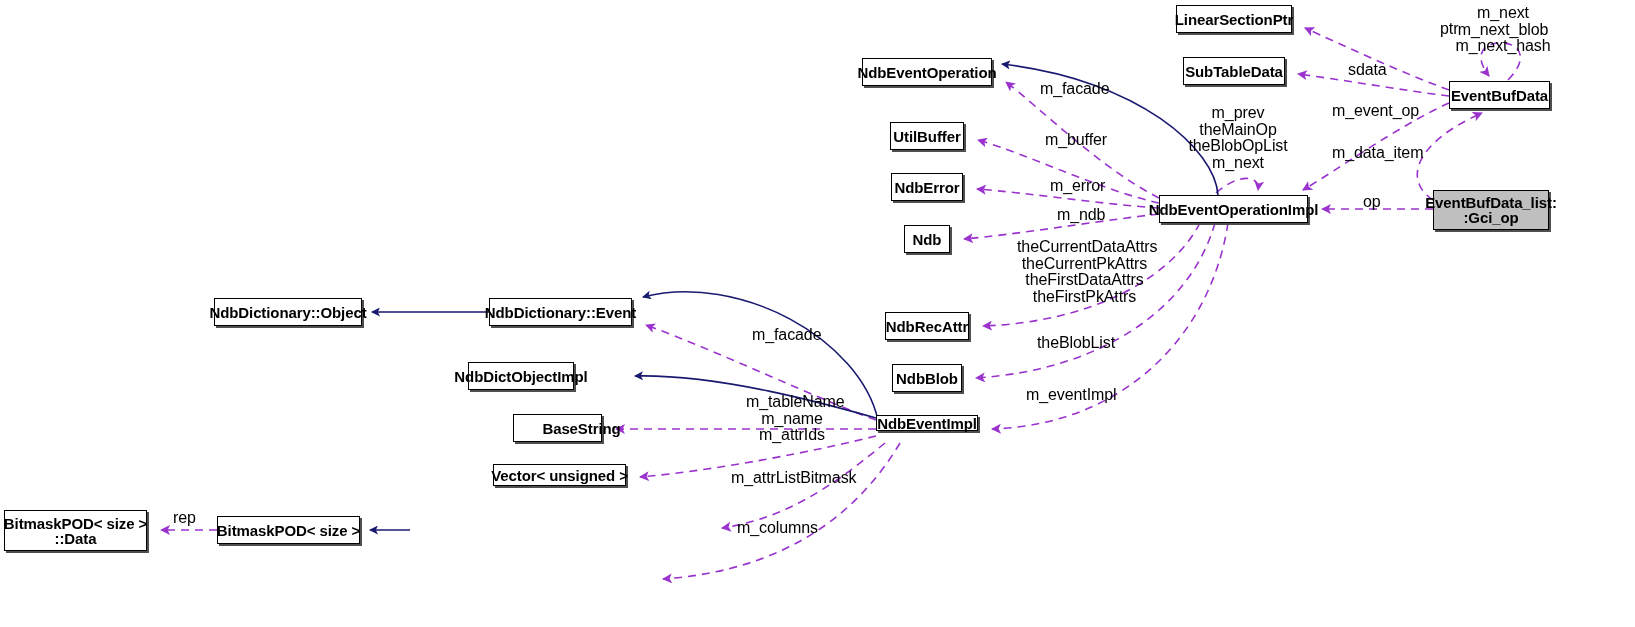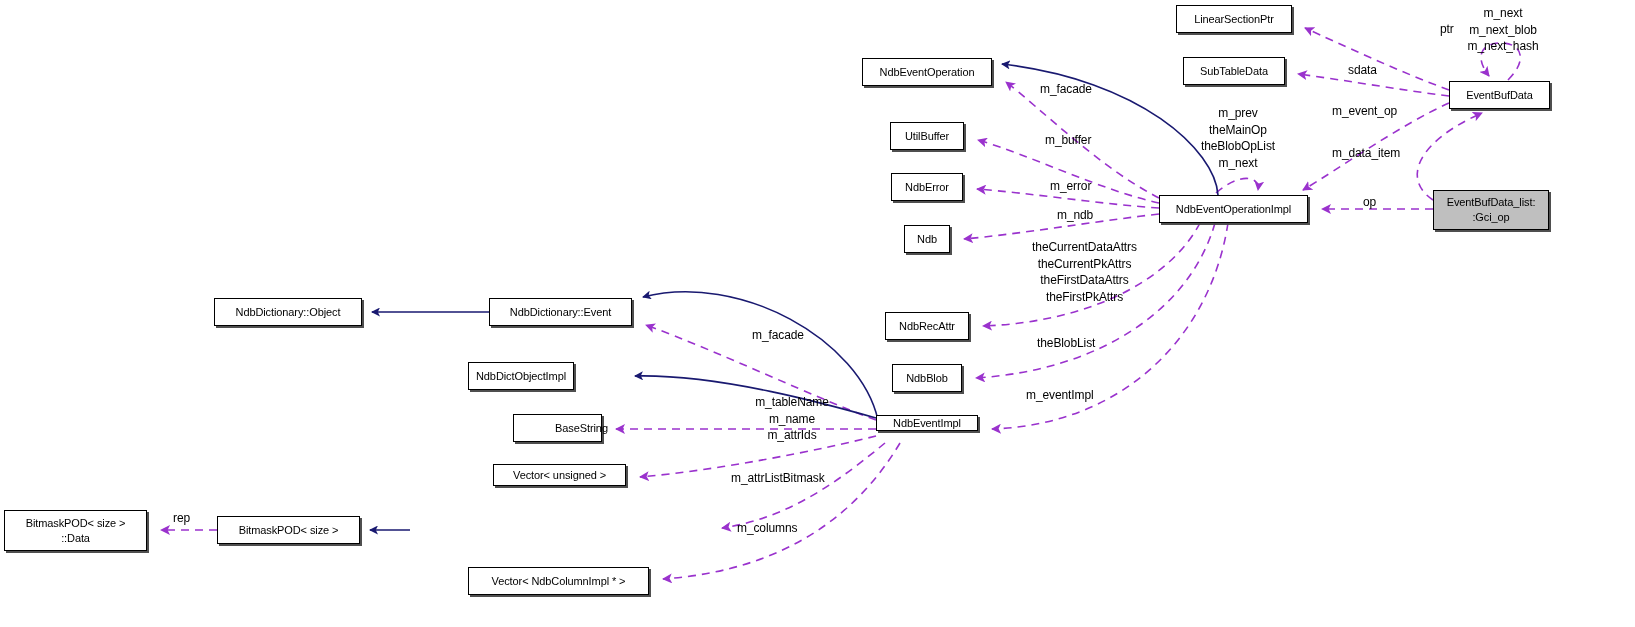--- a/index.html
+++ b/index.html
@@ -23,36 +23,37 @@
     width: 1635px;
     height: 627px;
     pointer-events: none;
   }
   .node {
     position: absolute;
     box-sizing: border-box;
     border: 1px solid #000000;
     background: #ffffff;
     color: #000000;
-    font-size: 11px;
+    font-size: 15px;
     line-height: 15px;
     display: flex;
     align-items: center;
     justify-content: center;
     text-align: center;
     white-space: pre;
     box-shadow: 2px 2px 0 0 rgba(70,70,70,0.95);
     letter-spacing: -0.1px;
+    font-weight: bold;
   }
   .node.highlight {
     background: #bfbfbf;
   }
   .edge-label {
     position: absolute;
-    font-size: 12px;
+    font-size: 16px;
     line-height: 16.5px;
     color: #000000;
     white-space: pre;
     text-align: center;
     letter-spacing: -0.1px;
   }
 </style>
 </head>
 <body>
 
@@ -159,21 +160,20 @@
   <div class="node" style="left:892px;top:364px;width:70px;height:28px;">NdbBlob</div>
 
   <div class="node" style="left:876px;top:415px;width:102px;height:16px;">NdbEventImpl</div>
 
   <div class="node" style="left:4px;top:510px;width:143px;height:41px;">BitmaskPOD&lt; size &gt;
 ::Data</div>
 
   <div class="node" style="left:217px;top:516px;width:143px;height:28px;">BitmaskPOD&lt; size &gt;</div>
 
 
-  <div class="node" style="left:468px;top:567px;width:181px;height:28px;">Vector&lt; NdbColumnImpl * &gt;</div>
 
   <div class="edge-label" style="left:1440px;top:21px;">ptr</div>
 
   <div class="edge-label" style="left:1348px;top:62px;">sdata</div>
 
   <div class="edge-label" style="left:1040px;top:81px;">m_facade</div>
 
   <div class="edge-label" style="left:1332px;top:103px;">m_event_op</div>
 
   <div class="edge-label" style="left:1448px;top:5px;width:110px;">m_next

